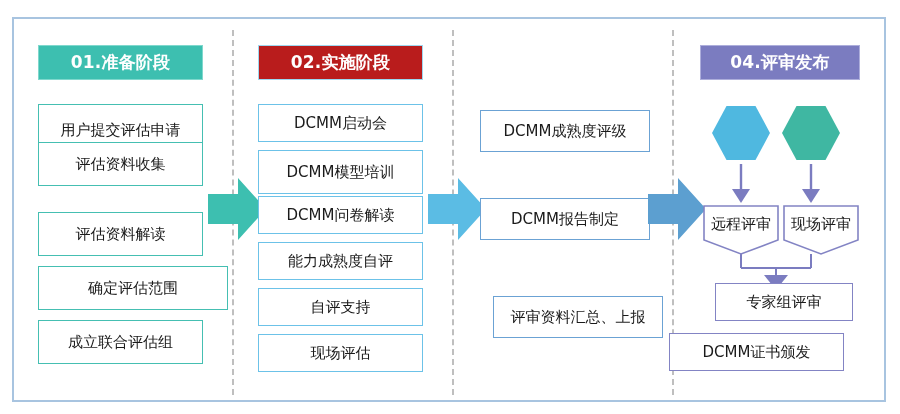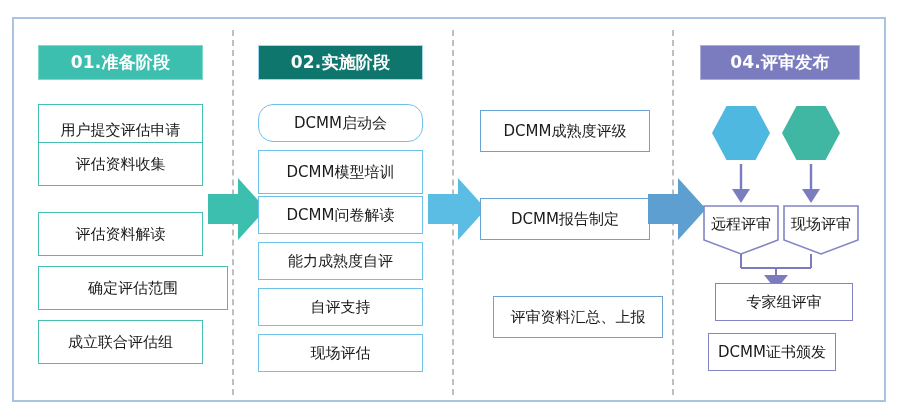--- a/index.html
+++ b/index.html
@@ -10,21 +10,21 @@
   .frame{position:absolute;left:12px;top:17px;width:874px;height:385px;border:2px solid #a8c4e0;box-sizing:border-box;background:#fff;}
 
   
   .divider{position:absolute;top:30px;height:365px;border-left:2px dashed #bfbfbf;}
 
   
   .chip{position:absolute;display:flex;align-items:center;justify-content:center;
         color:#ffffff;font-weight:bold;font-size:17px;letter-spacing:.2px;
         box-sizing:border-box;white-space:nowrap;}
   .chip.c1{background:#3dbfb0;border:1px solid #7fd8cd;}
-  .chip.c2{background:#0f766e;border:1px solid #9ed7ef;}
+  .chip.c2{background:#b91c1c;border:1px solid #9ed7ef;}
   .chip.c3{background:#5f9fd2;border:1px solid #9cc4e6;}
   .chip.c4{background:#7b7cc0;border:1px solid #adaedb;}
 
   
   .box{position:absolute;display:flex;align-items:center;justify-content:center;
        background:#ffffff;box-sizing:border-box;font-size:15px;color:#1a1a1a;
        white-space:nowrap;}
   .box.t1{border:1.6px solid #45bfb2;}
   .box.t2{border:1.6px solid #6cc2e8;}
   .box.t3{border:1.6px solid #6ba2d4;}
@@ -68,21 +68,21 @@
   <div class="box t1" style="left:38px;top:320px;width:165px;height:44px;">成立联合评估组</div>
 
   <div class="bigarrow" style="left:208px;top:178px;">
     <svg width="58" height="62" viewBox="0 0 58 62">
       <polygon points="0,16 30,16 30,0 58,31 30,62 30,46 0,46" fill="#3dbfb0"></polygon>
     </svg>
   </div>
 
   <div class="chip c2" style="left:258px;top:45px;width:165px;height:35px;">02.实施阶段</div>
 
-  <div class="box t2" style="left:258px;top:104px;width:165px;height:38px;border-radius:15px;">DCMM启动会</div>
+  <div class="box t2" style="left:258px;top:104px;width:165px;height:38px;">DCMM启动会</div>
   <div class="box t2" style="left:258px;top:150px;width:165px;height:44px;">DCMM模型培训</div>
   <div class="box t2" style="left:258px;top:196px;width:165px;height:38px;">DCMM问卷解读</div>
   <div class="box t2" style="left:258px;top:242px;width:165px;height:38px;">能力成熟度自评</div>
   <div class="box t2" style="left:258px;top:288px;width:165px;height:38px;">自评支持</div>
   <div class="box t2" style="left:258px;top:334px;width:165px;height:38px;">现场评估</div>
 
   <div class="bigarrow" style="left:428px;top:178px;">
     <svg width="58" height="62" viewBox="0 0 58 62">
       <polygon points="0,16 30,16 30,0 58,31 30,62 30,46 0,46" fill="#5bbce4"></polygon>
     </svg>
@@ -135,15 +135,15 @@
   </div>
 
   <div class="pent" style="left:783px;top:205px;width:76px;height:50px;">
     <svg width="76" height="50" viewBox="0 0 76 50">
       <polygon points="1,1 75,1 75,35 38,49 1,35" fill="#ffffff" stroke="#8384c4" stroke-width="1.6"></polygon>
     </svg>
     <div class="lbl">现场评审</div>
   </div>
 
   <div class="box t4" style="left:715px;top:283px;width:138px;height:38px;">专家组评审</div>
-  <div class="box t4" style="left:708px;top:333px;width:128px;height:38px;">DCMM证书颁发</div>
+  <div class="box t4" style="left:669px;top:333px;width:175px;height:38px;">DCMM证书颁发</div>
 
 </div>
 
 </body></html>

